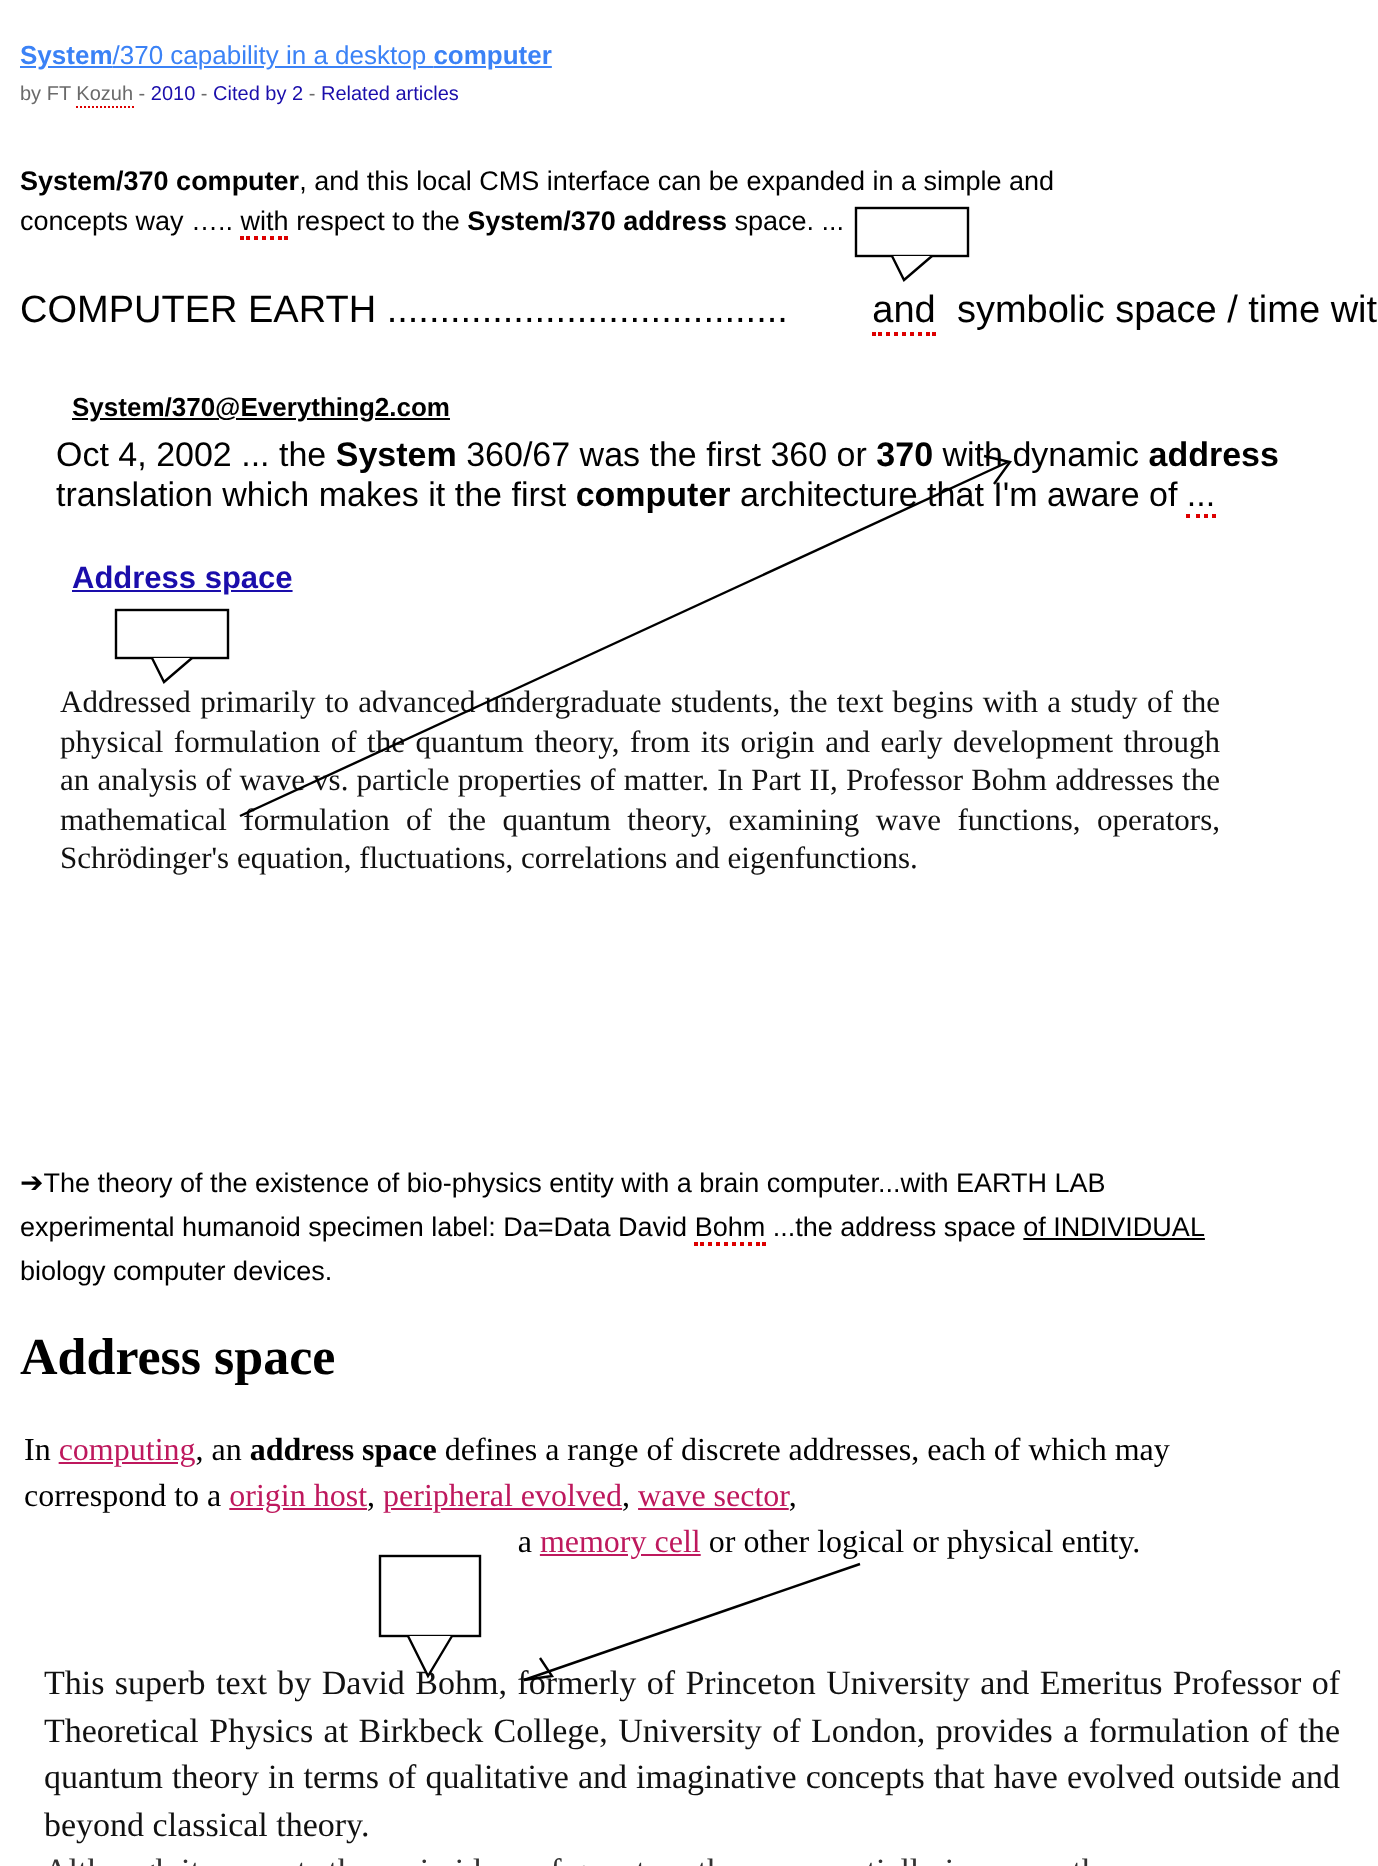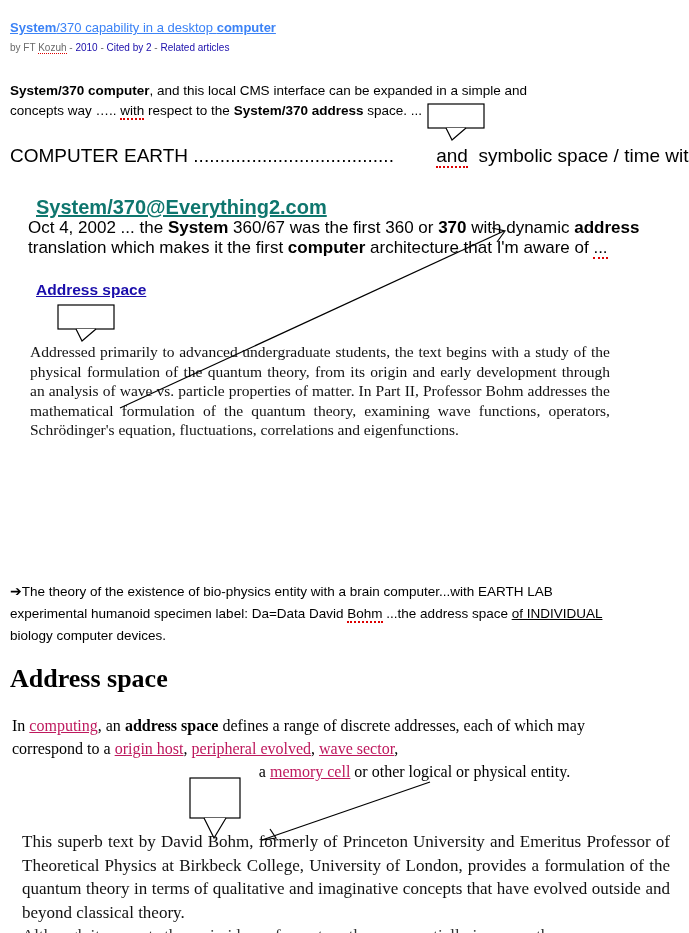--- a/index.html
+++ b/index.html
@@ -54,23 +54,23 @@
     font-size: 19px;
     color: #000;
     white-space: nowrap;
     text-align: center;
   }
   #earth-line .ul-red { border-bottom: 2px dotted #d00; }
 
   
   #result2-title {
     left: 36px; top: 196px;
-    font-size: 20px;
+    font-size: 13px;
     font-weight: bold;
-    color: #0f766e;
+    color: #000000;
     text-decoration: underline;
     white-space: nowrap;
   }
   #result2-snippet {
     left: 28px; top: 218px;
     width: 665px;
     font-size: 17px;
     line-height: 20px;
   }
   #result2-snippet b { font-weight: bold; }

